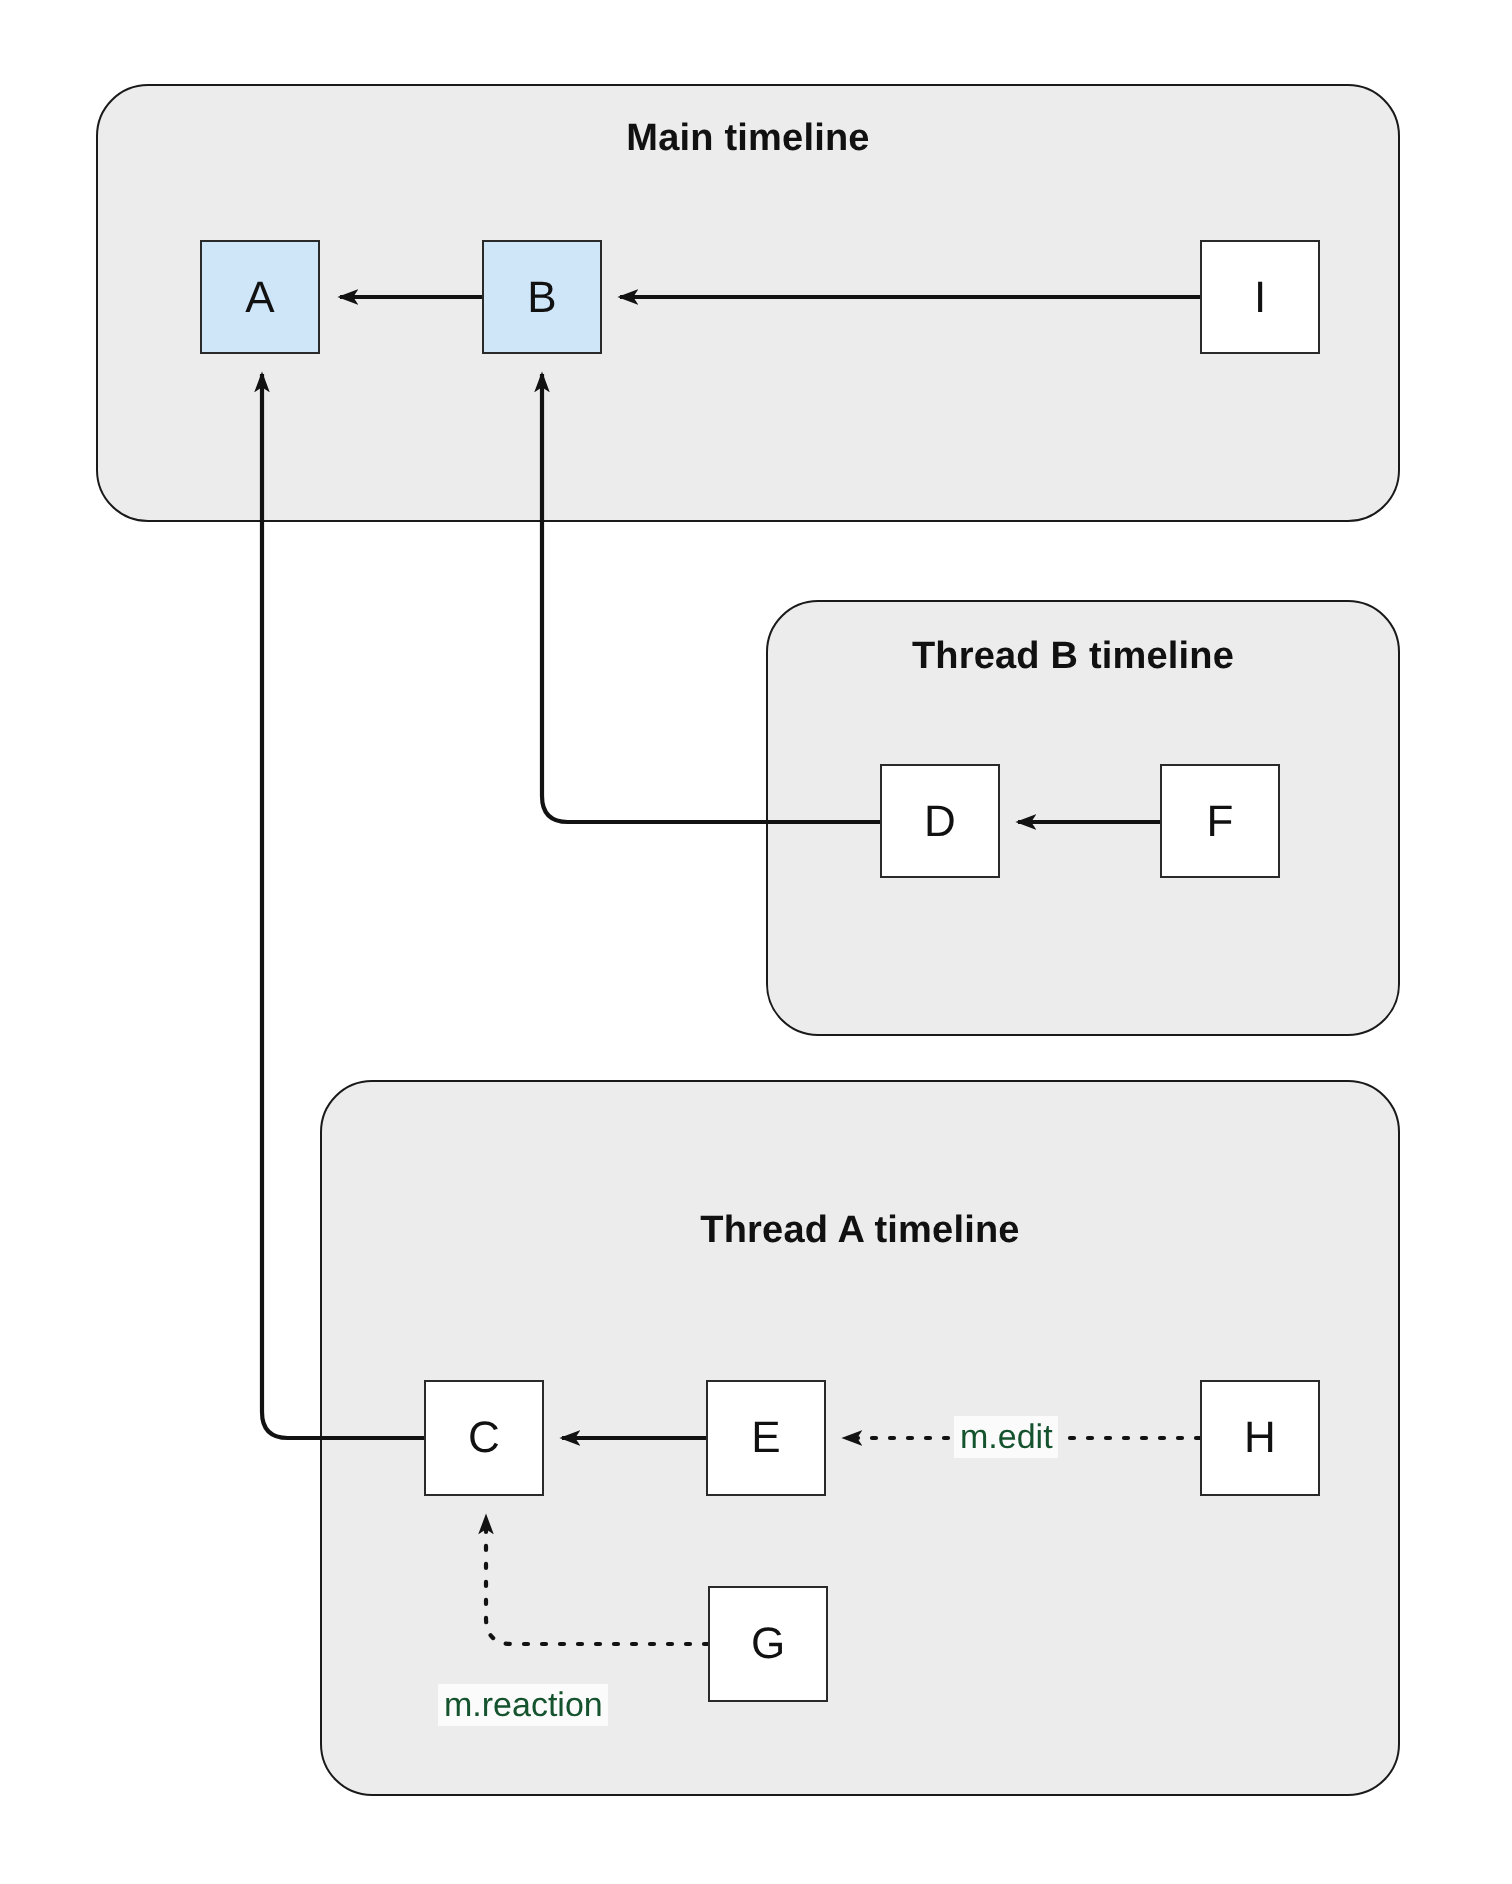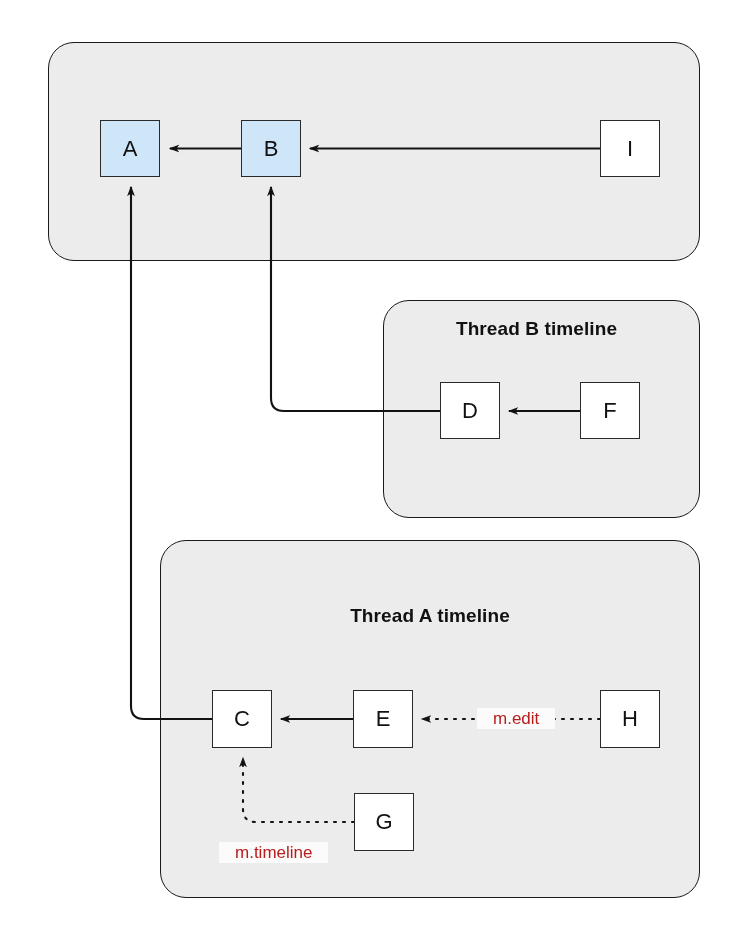--- a/index.html
+++ b/index.html
@@ -64,33 +64,34 @@
   .edge-dotted {
     fill: none;
     stroke: #121212;
     stroke-width: 2.1;
     stroke-dasharray: 2 7;
     stroke-linecap: round;
   }
   .edge-label {
     position: absolute;
     font-size: 17px;
-    color: #b91c1c;
+    color: #14532d;
     background: #fbfbfb;
-    padding: 0 16px;
+    padding: 0 3px;
     white-space: nowrap;
     line-height: 1.25;
   }
 </style>
 </head>
 <body>
 
 <div id="canvas">
 
   <div class="group" style="left:48px; top:42px; width:652px; height:219px;"></div>
+  <div class="group-title" style="left:48px; width:652px; top:59px;">Main timeline</div>
 
   <div class="group" style="left:383px; top:300px; width:317px; height:218px;"></div>
   <div class="group-title" style="left:383px; width:307px; top:318px;">Thread B timeline</div>
 
   <div class="group" style="left:160px; top:540px; width:540px; height:358px;"></div>
   <div class="group-title" style="left:160px; width:540px; top:559px;margin-top:46px;">Thread A timeline</div>
 
   <svg class="edges" viewBox="0 0 756 942">
     <defs>
       <marker id="arrowSolid" markerWidth="12" markerHeight="12" refX="9.2" refY="4" orient="auto" markerUnits="userSpaceOnUse">
@@ -112,21 +113,21 @@
     <path class="edge" d="M 353 719 L 281 719" marker-end="url(#arrowSolid)"></path>
 
     <path class="edge" d="M 212 719 L 144 719 Q 131 719 131 706 L 131 187" marker-end="url(#arrowSolid)"></path>
 
     <path class="edge-dotted" d="M 600 719 L 422 719" marker-end="url(#arrowDotted)"></path>
 
     <path class="edge-dotted" d="M 354 822 L 256 822 Q 243 822 243 809 L 243 758" marker-end="url(#arrowDotted)"></path>
   </svg>
 
   <div class="edge-label" style="left:477px; top:708px;">m.edit</div>
-  <div class="edge-label" style="left:219px; top:842px;">m.timeline</div>
+  <div class="edge-label" style="left:219px; top:842px;">m.reaction</div>
 
   <div class="evbox highlight" style="left:100px; top:120px; width:60px; height:57px;">
     <span>A</span>
   </div>
 
   <div class="evbox highlight" style="left:241px; top:120px; width:60px; height:57px;">
     <span>B</span>
   </div>
 
   <div class="evbox" style="left:600px; top:120px; width:60px; height:57px;">

